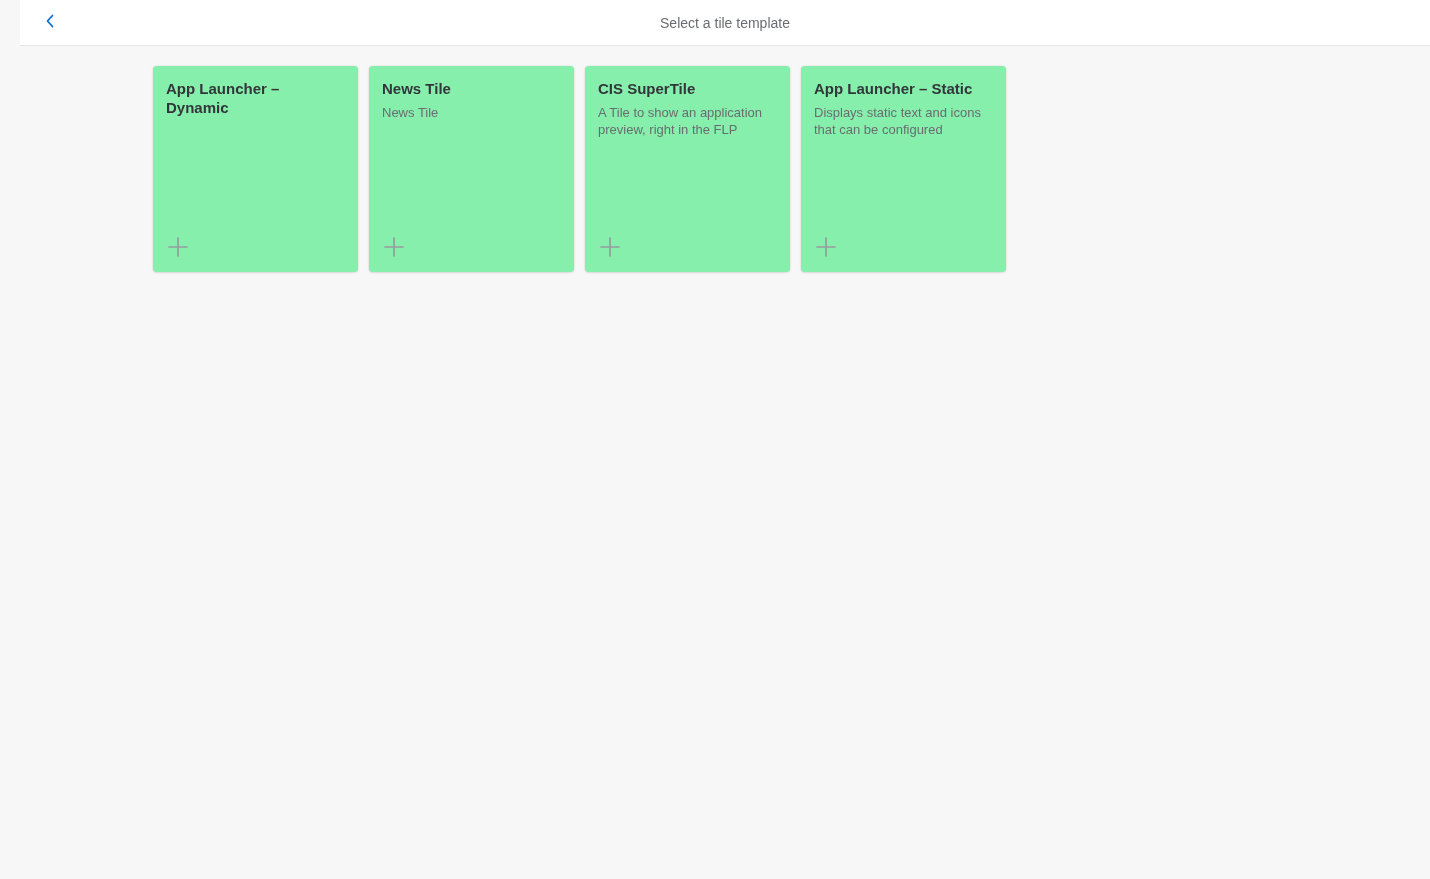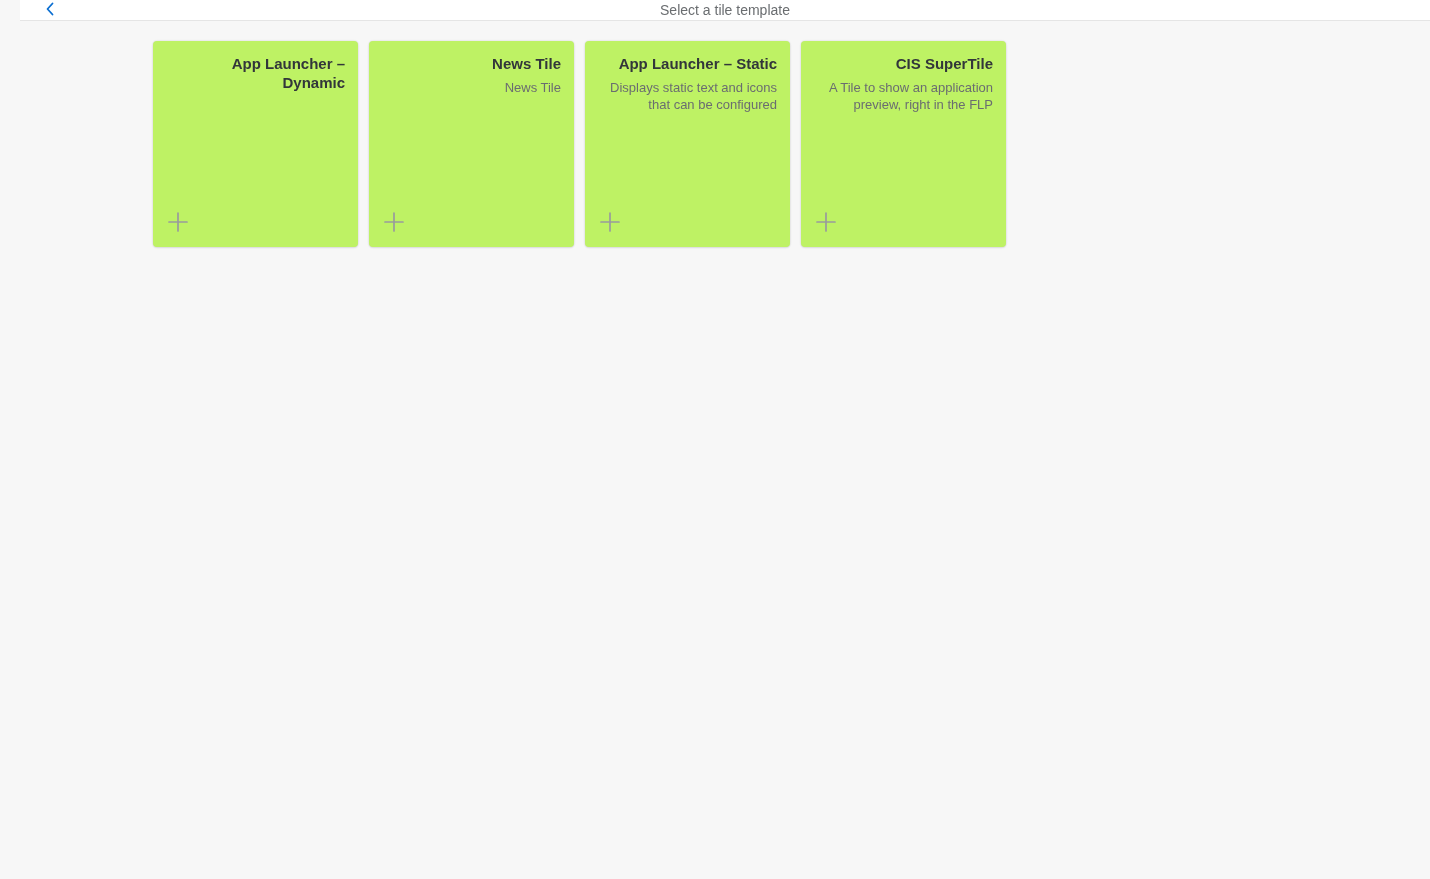--- a/index.html
+++ b/index.html
@@ -9,21 +9,21 @@
     }
     body {
       font-family: "72", "Helvetica Neue", Arial, sans-serif;
       background: #f7f7f7;
       width: 1430px;
       height: 879px;
       overflow: hidden;
     }
     .header {
       background: #ffffff;
-      height: 21px;
+      height: 46px;
       border-bottom: 1px solid #e5e5e5;
       display: flex;
       align-items: center;
       position: relative;
       margin-left: 20px;
     }
     .back-button {
       position: absolute;
       left: 18px;
       top: 50%;
@@ -48,29 +48,28 @@
       font-weight: 400;
     }
     .content {
       padding: 20px 0 0 153px;
       display: flex;
       gap: 11px;
     }
     .tile {
       width: 205px;
       height: 206px;
-      background: #bef264;
+      background: #86efac;
       border-radius: 4px;
       box-shadow: 0 0 2px rgba(0,0,0,0.15), 0 1px 2px rgba(0,0,0,0.08);
       padding: 14px 13px 12px 13px;
       display: flex;
       flex-direction: column;
       cursor: pointer;
       position: relative;
-      text-align: right;
     }
     .tile-title {
       font-size: 15px;
       font-weight: 700;
       color: #32363a;
       margin-bottom: 6px;
       line-height: 1.25;
     }
     .tile-description {
       font-size: 13px;
@@ -125,33 +124,33 @@
     <div class="tile-description">News Tile</div>
     <div class="tile-add-icon">
       <svg viewBox="0 0 22 22" stroke="currentColor" stroke-width="1.7" stroke-linecap="round">
         <line x1="11" y1="2" x2="11" y2="20"></line>
         <line x1="2" y1="11" x2="20" y2="11"></line>
       </svg>
     </div>
   </div>
 
   <div class="tile">
-    <div class="tile-title">App Launcher – Static</div>
-    <div class="tile-description">Displays static text and icons that can be configured</div>
+    <div class="tile-title">CIS SuperTile</div>
+    <div class="tile-description">A Tile to show an application preview, right in the FLP</div>
     <div class="tile-add-icon">
       <svg viewBox="0 0 22 22" stroke="currentColor" stroke-width="1.7" stroke-linecap="round">
         <line x1="11" y1="2" x2="11" y2="20"></line>
         <line x1="2" y1="11" x2="20" y2="11"></line>
       </svg>
     </div>
   </div>
 
   <div class="tile">
-    <div class="tile-title">CIS SuperTile</div>
-    <div class="tile-description">A Tile to show an application preview, right in the FLP</div>
+    <div class="tile-title">App Launcher – Static</div>
+    <div class="tile-description">Displays static text and icons that can be configured</div>
     <div class="tile-add-icon">
       <svg viewBox="0 0 22 22" stroke="currentColor" stroke-width="1.7" stroke-linecap="round">
         <line x1="11" y1="2" x2="11" y2="20"></line>
         <line x1="2" y1="11" x2="20" y2="11"></line>
       </svg>
     </div>
   </div>
 
 </div>
 

